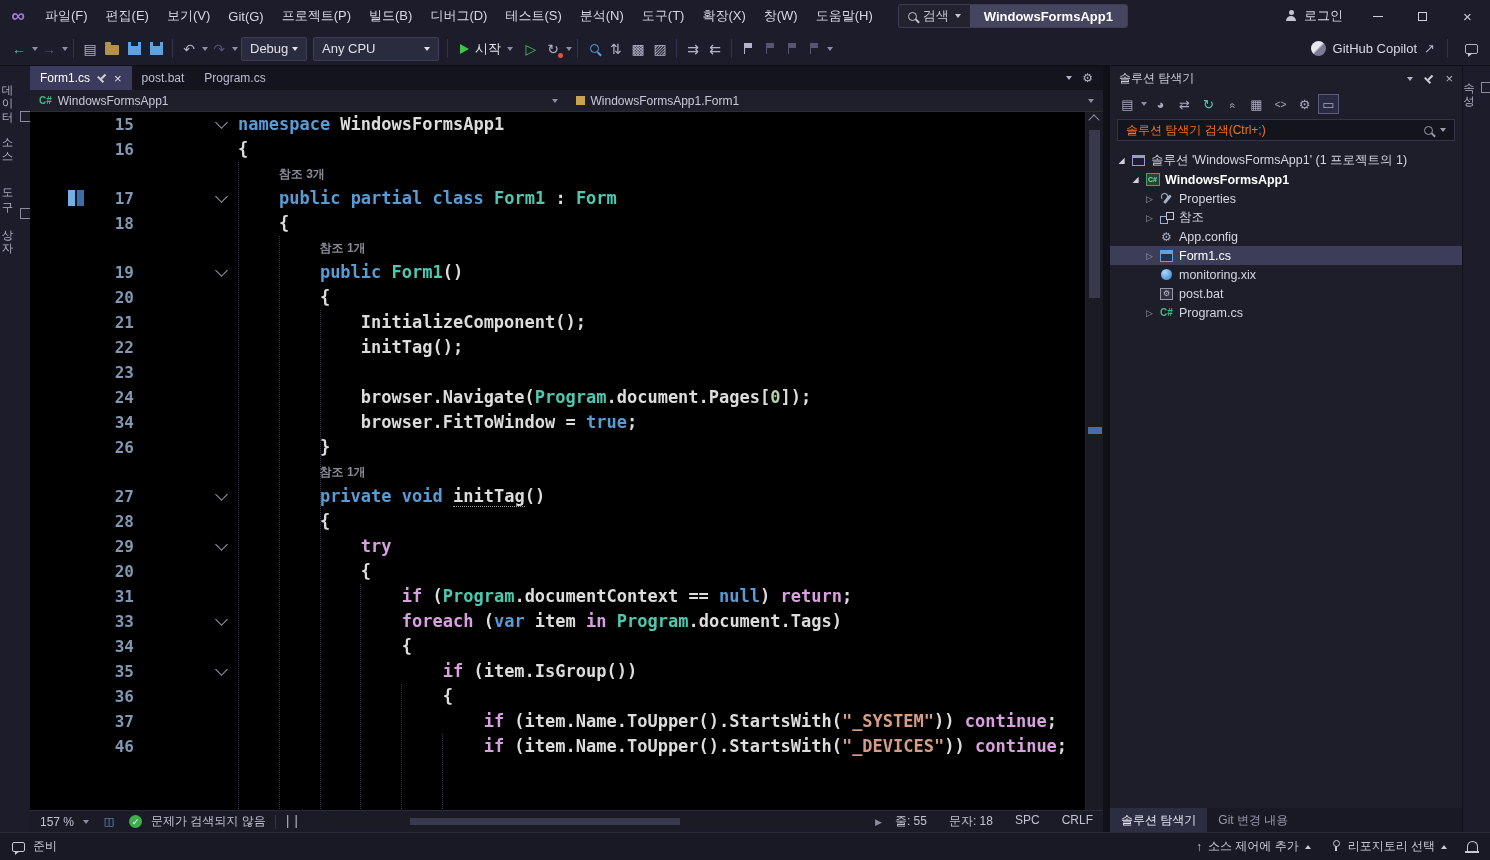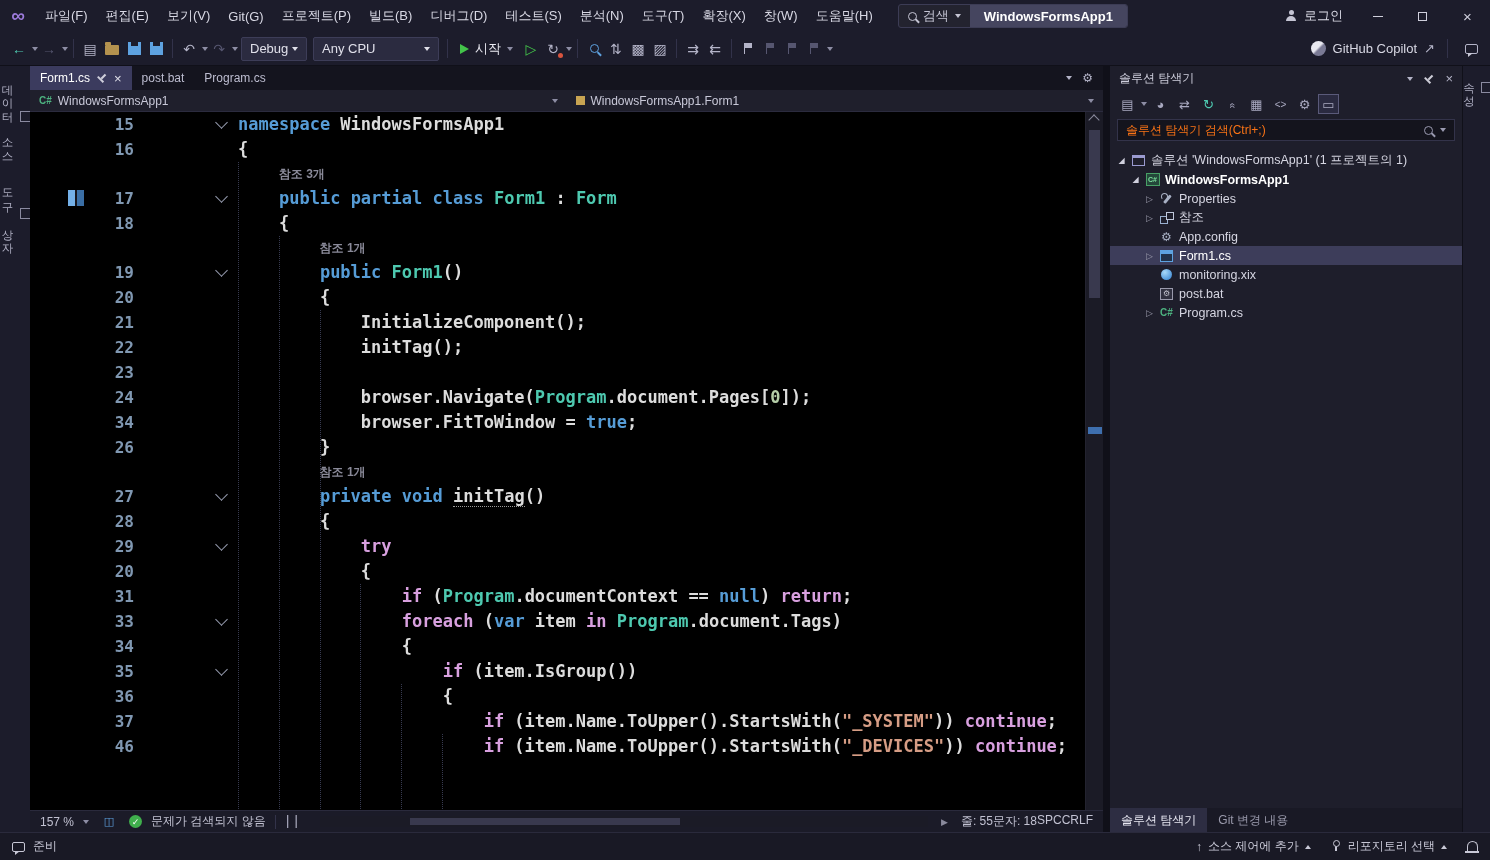--- a/index.html
+++ b/index.html
@@ -129,21 +129,21 @@
   .vsb-thumb { position:absolute; left:3px; right:3px; top:18px; height:168px; background:#39394e; }
   .vsb-mark { position:absolute; left:2px; width:14px; top:315px; height:7px; background:#3e6fae; }
 
   .editor-status { height:22px; background:#1b1b28; border-top:1px solid #2a2a3c; display:flex;
                    align-items:center; font-size:12px; color:#c2c2d2; padding:0 10px; gap:9px; flex:none; }
   .ok { width:13px; height:13px; border-radius:50%; background:#3fae4c; color:#fff; font-size:9px;
         display:inline-flex; align-items:center; justify-content:center; flex:none; }
   .es-sep { width:1px; height:14px; background:#33334a; }
   .hsb { flex:1; height:11px; background:#1b1b26; position:relative; margin:0 4px; }
   .hsb-thumb { position:absolute; left:90px; width:270px; top:2px; bottom:2px; background:#39394e; }
-  .es-right { display:flex; margin-left:4px; white-space:nowrap; }
+  .es-right { display:flex; gap:22px; margin-left:4px; white-space:nowrap; }
 
   .splitter { width:7px; background:#101019; flex:none; }
 
   
   .side-panel { width:352px; background:#1e1e2b; display:flex; flex-direction:column;
                 font-size:13px; flex:none; min-height:0; }
   .panel-header { height:25px; display:flex; align-items:center; padding:0 9px; color:#cfcfdd;
                   font-size:12px; flex:none; gap:10px; }
   .ph-icons { margin-left:auto; display:flex; align-items:center; gap:11px; color:#b4b4c8; }
   .panel-toolbar { height:26px; display:flex; align-items:center; gap:3px; padding:0 7px; flex:none; }

